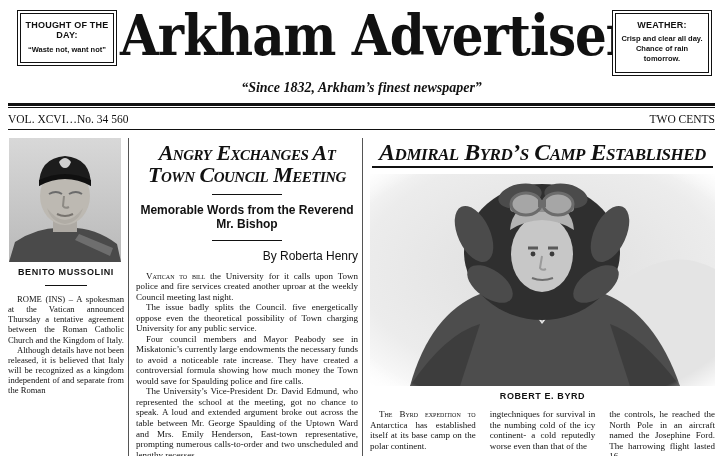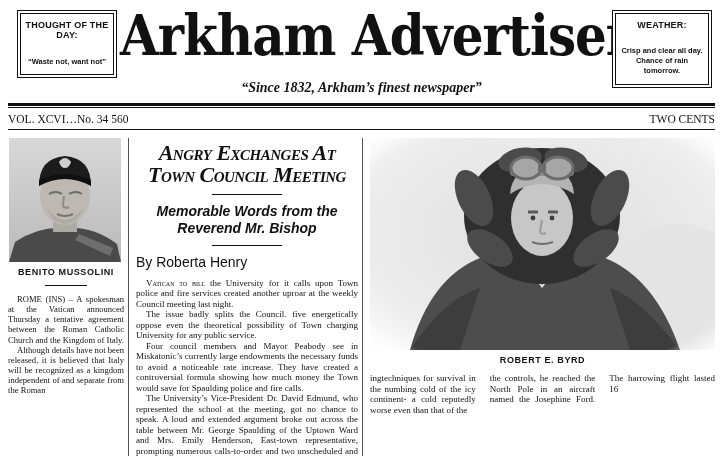--- a/index.html
+++ b/index.html
@@ -11,21 +11,21 @@
   
   .info-box {
     position:absolute; top:10px; width:100px; border:1px solid #111;
     padding:2px; background:#fff;
   }
   .info-box .inner {
     border:1px solid #111; padding:6px 3px 8px 3px; text-align:center;
   }
   .info-box h2 {
     font-family:"Liberation Sans", sans-serif; font-size:9px; font-weight:bold;
-    letter-spacing:.2px; line-height:1.15; margin-bottom:16px;
+    letter-spacing:.2px; line-height:1.15; margin-bottom:4px;
   }
   .info-box p {
     font-family:"Liberation Sans", sans-serif; font-size:7.5px; font-weight:bold;
     line-height:1.3;
   }
   .thought-box { left:17px; }
   .weather-box { right:11px; }
   .masthead-title {
     position:absolute; top:2px; left:120px; right:120px; text-align:center;
     font-family:"DejaVu Serif", serif; font-weight:bold; font-size:50px;
@@ -69,25 +69,25 @@
   .short-rule { width:42px; border-top:1px solid #111; margin:8px auto 8px auto; }
   .body-text p {
     font-size:8.6px; line-height:1.18; text-align:justify; text-indent:9px;
   }
   .serif-headline {
     font-family:"Liberation Serif", serif; font-style:italic; font-weight:bold;
     font-variant:small-caps; text-align:center; line-height:1.0;
   }
   .center-headline { font-size:22px; margin-top:4px; letter-spacing:-.5px; }
   .center-subhead {
-    font-family:"Liberation Sans", sans-serif; font-weight:bold; font-style:italic;
-    font-size:14px; line-height:1.2; text-align:center;
+    font-family:"Liberation Sans", sans-serif; font-weight:bold; 
+    font-size:12px; line-height:1.2; text-align:center;
   }
   .byline {
-    font-family:"Liberation Sans", sans-serif; font-size:14px; text-align:left;
+    font-family:"Liberation Sans", sans-serif; font-size:12px; text-align:right;
     margin:4px 0 8px 0;
   }
   .center-body p { font-size:9px; line-height:1.17; text-align:justify; text-indent:10px; }
   .lead { font-variant:small-caps; }
   .right-headline {
     font-size:24px; letter-spacing:-.5px; padding-bottom:2px;
     border-bottom:2px solid #111; margin:2px 2px 6px 2px;
   }
   .right-body {
     column-count:3; column-gap:14px; margin-top:8px;
@@ -170,20 +170,21 @@
     <p><span class="lead">Vatican to bill</span><span> the University for it calls upon Town police and fire services created another uproar at the weekly Council meeting last night.</span></p>
     <p>The issue badly splits the Council. five energetically oppose even the theoretical possibility of Town charging University for any public service.</p>
     <p>Four council members and Mayor Peabody see in Miskatonic’s currently large endowments the necessary funds to avoid a noticeable rate increase. They have created a controversial formula showing how much money the Town would save for Spaulding police and fire calls.</p>
     <p>The University’s Vice-President Dr. David Edmund, who represented the school at the meeting, got no chance to speak. A loud and extended argument broke out across the table between Mr. George Spaulding of the Uptown Ward and Mrs. Emily Henderson, East-town representative, prompting numerous calls-to-order and two unscheduled and lengthy recesses.</p>
 
   </div>
 
 </div>
 
 <div class="col col-right">
+  <h1 class="serif-headline right-headline">Admiral Byrd’s Camp Established</h1>
   <svg class="photo-frame" width="345" height="212" viewBox="0 0 345 212">
     <defs>
       <radialGradient id="bbg" cx="0.5" cy="0.45" r="0.75">
         <stop offset="0" stop-color="#dedede"></stop>
         <stop offset="0.7" stop-color="#ececec"></stop>
         <stop offset="1" stop-color="#ffffff"></stop>
       </radialGradient>
       <radialGradient id="vig" cx="0.5" cy="0.5" r="0.72">
         <stop offset="0" stop-color="#ffffff" stop-opacity="0"></stop>
         <stop offset="0.85" stop-color="#ffffff" stop-opacity="0"></stop>
@@ -220,16 +221,17 @@
 
     <path d="M140,56 Q142,30 172,28 Q202,30 204,56 Q188,46 172,46 Q156,46 140,56 Z" fill="#b3b3b3"></path>
     <rect x="140" y="30" width="64" height="8" rx="4" fill="#8f8f8f"></rect>
     <ellipse cx="156" cy="30" rx="15" ry="11" fill="#a6a6a6" stroke="#6c6c6c" stroke-width="3"></ellipse>
     <ellipse cx="188" cy="30" rx="15" ry="11" fill="#a6a6a6" stroke="#6c6c6c" stroke-width="3"></ellipse>
     <rect x="168" y="26" width="8" height="7" fill="#6c6c6c"></rect>
     <rect width="345" height="212" fill="url(#vig)"></rect>
   </svg>
   <div class="photo-caption">ROBERT E. BYRD</div>
   <div class="right-body">
+    <p class="indent"><span class="lead">The Byrd expedition to</span><span> Antarctica has established itself at its base camp on the polar continent.</span></p>
     <p>ingtechniques for survival in the numbing cold of the icy continent- a cold reputedly worse even than that of the</p>
     <p>the controls, he reached the North Pole in an aircraft named the Josephine Ford. The harrowing flight lasted 16</p>
   </div>
 </div>
 
 </body></html>

